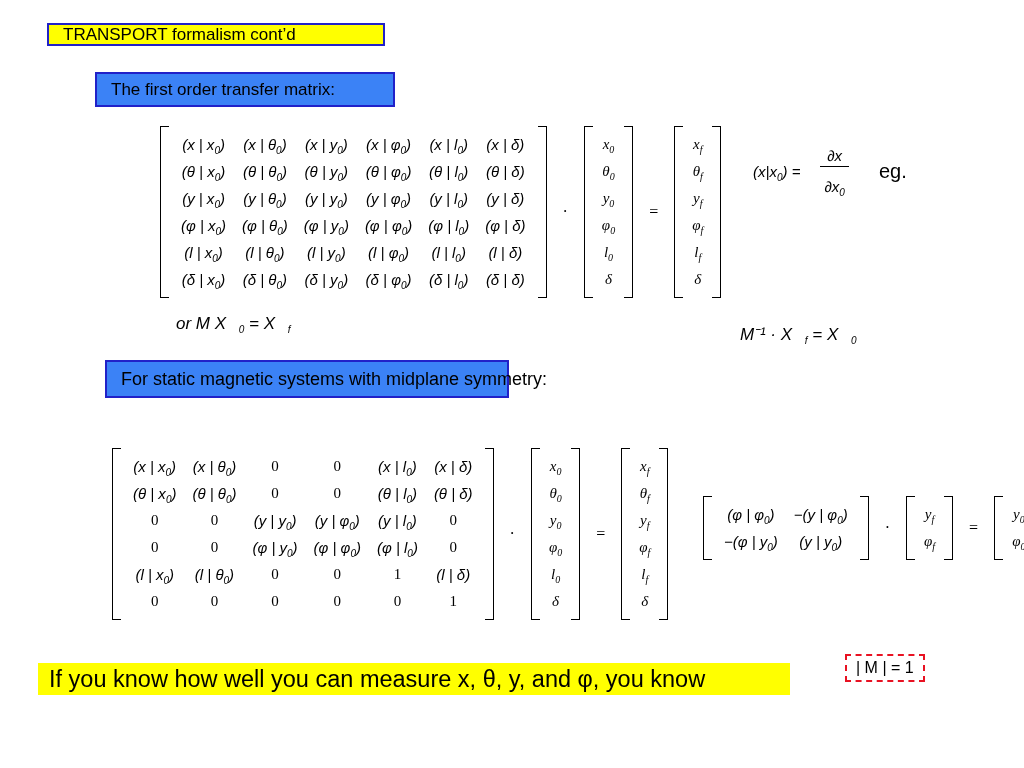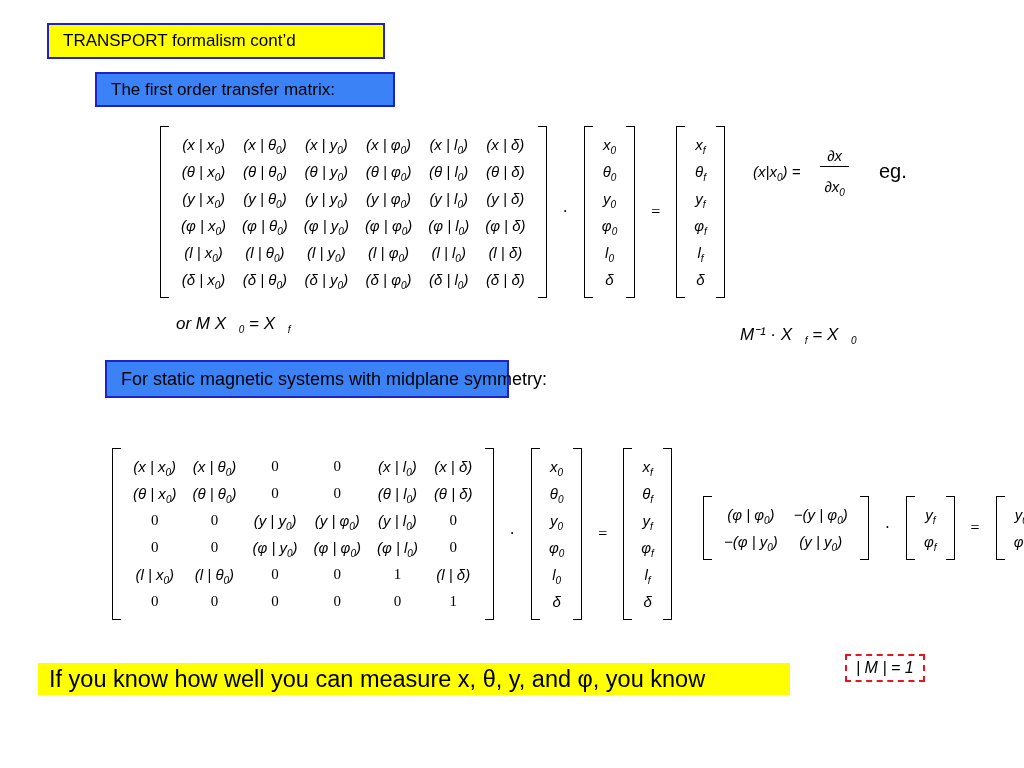--- a/index.html
+++ b/index.html
@@ -9,37 +9,37 @@
   .labelbox{border:2px solid #2121c8;padding:5px 14px;font-size:17px;white-space:nowrap;display:flex;align-items:center;}
   .bright{background:#ffff00;}
   .pale{background:#3b82f6;}
   .mexpr{display:flex;align-items:center;gap:16px;}
   .bracketed{position:relative;display:grid;padding:5px 13px;}
   .bracketed::before{content:"";position:absolute;left:0;top:0;bottom:0;width:8px;
     border:1.8px solid #000;border-right:none;}
   .bracketed::after{content:"";position:absolute;right:0;top:0;bottom:0;width:8px;
     border:1.8px solid #000;border-left:none;}
   .mcell{font-style:italic;font-size:15px;text-align:center;padding:0 8px;line-height:27px;white-space:nowrap;font-family:"Liberation Sans",sans-serif;}
-  .vec .mcell{padding:0 5px;}
+  .vec .mcell{padding:0 5px;font-family:Liberation Serif, serif;}
   .upright{font-style:normal;font-family:"Liberation Serif",serif;}
   sub{font-size:10px;line-height:0;}
   .mop{font-size:16px;font-family:"Liberation Serif",serif;}
   .frac{display:inline-flex;flex-direction:column;align-items:center;font-style:italic;font-size:15px;margin:0 4px;}
   .frac .fnum{padding:0 4px 2px;}
   .frac .fden{border-top:1.6px solid #000;padding:11px 4px 0;}
   .eg{font-size:20px;margin-left:10px;}
   .mathline{font-style:italic;font-size:17px;white-space:nowrap;}
-  .dashedbox{border:2px dashed #e81222;padding:3px 9px;font-size:16px;font-style:italic;white-space:nowrap;}
+  .dashedbox{border:2px dashed #e81222;padding:3px 9px;font-size:16px;white-space:nowrap;}
   .hl{background:#ffff00;padding:0 11px;font-size:23.5px;line-height:32px;}
   .hl span{display:block;white-space:nowrap;}
 </style>
 </head>
 <body>
 
-<div class="abs labelbox bright" style="left:47px;top:23px;width:338px;height:36px">
+<div class="abs labelbox bright" style="left:47px;top:23px;width:338px;height:23px">
   <span>TRANSPORT formalism cont’d</span>
 </div>
 
 <div class="abs labelbox pale" style="left:95px;top:72px;width:300px;height:35px">
   <span>The first order transfer matrix:</span>
 </div>
 
 <div class="abs mexpr" style="left:160px;top:126px">
   <div class="bracketed" style="grid-template-columns: repeat(6, auto);">
       <span class="mcell">(x | x<sub>0</sub>)</span>

